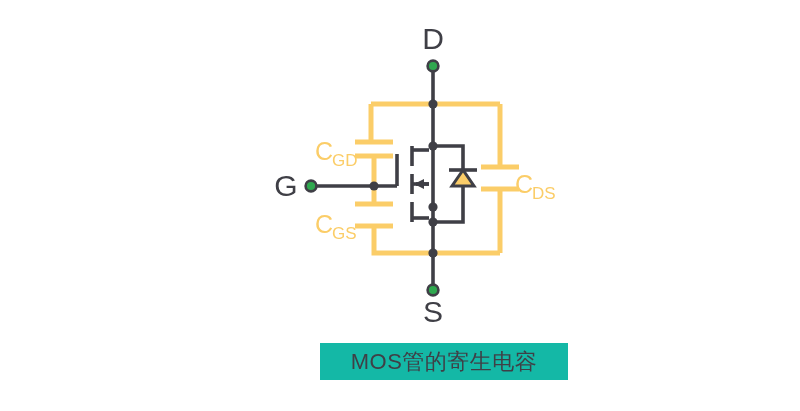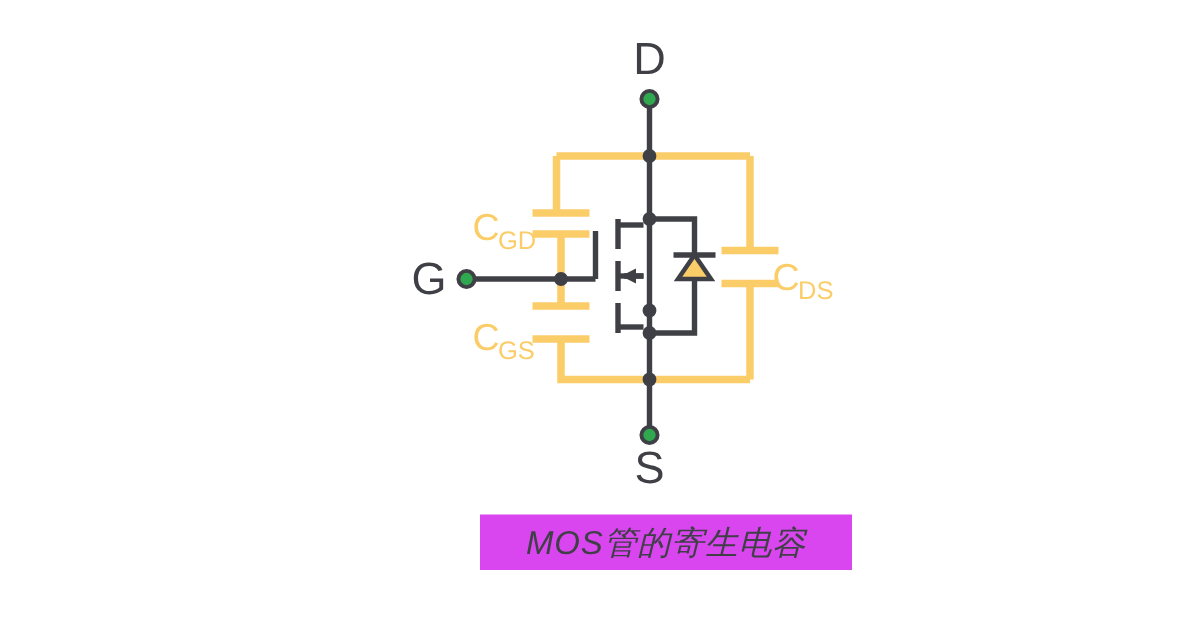--- a/index.html
+++ b/index.html
@@ -42,26 +42,25 @@
     font-size: 17px;
     fill: #fbcd68;
     font-family: "Liberation Sans", "DejaVu Sans", sans-serif;
   }
   .caption-box {
     position: absolute;
     left: 320px;
     top: 343px;
     width: 248px;
     height: 37px;
-    background: #d946ef;
+    background: #14b8a6;
     display: flex;
     align-items: center;
     justify-content: center;
     box-sizing: border-box;
-    font-style: italic;
   }
   .caption-text {
     font-size: 22px;
     color: #3f3f46;
     letter-spacing: 0.5px;
     font-family: "Liberation Sans", "DejaVu Sans", sans-serif;
     white-space: nowrap;
   }
 </style>
 </head>

